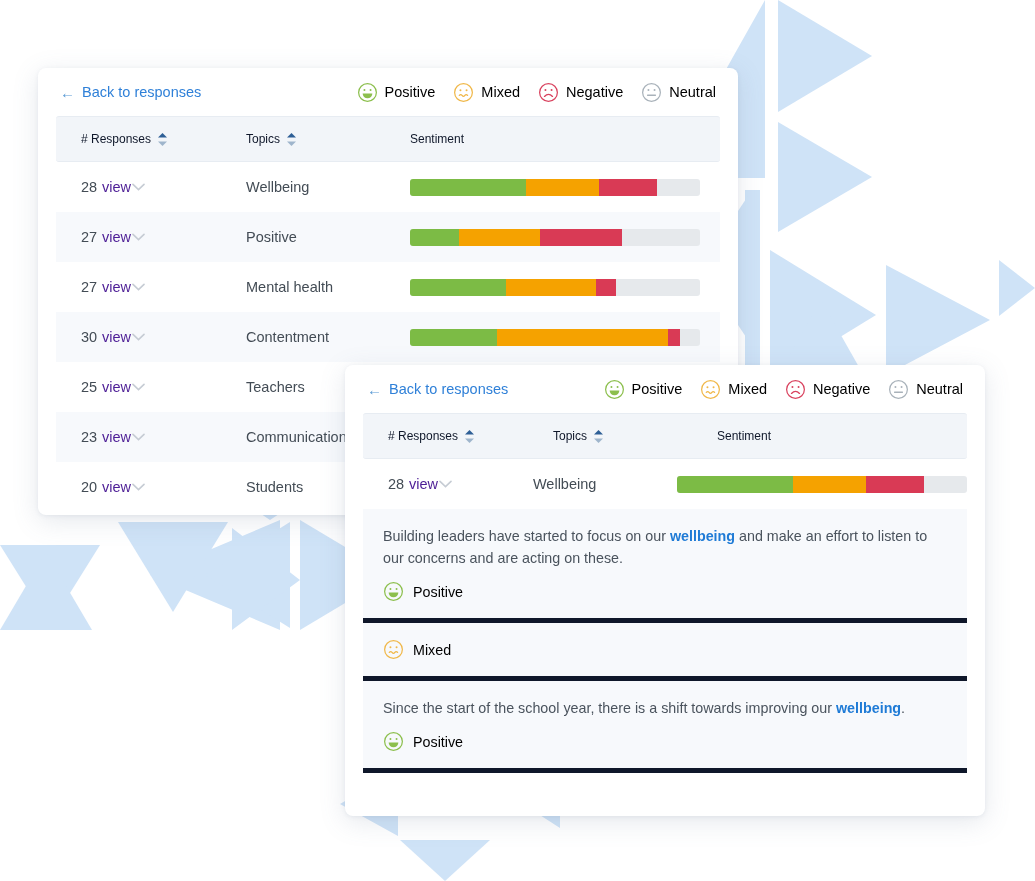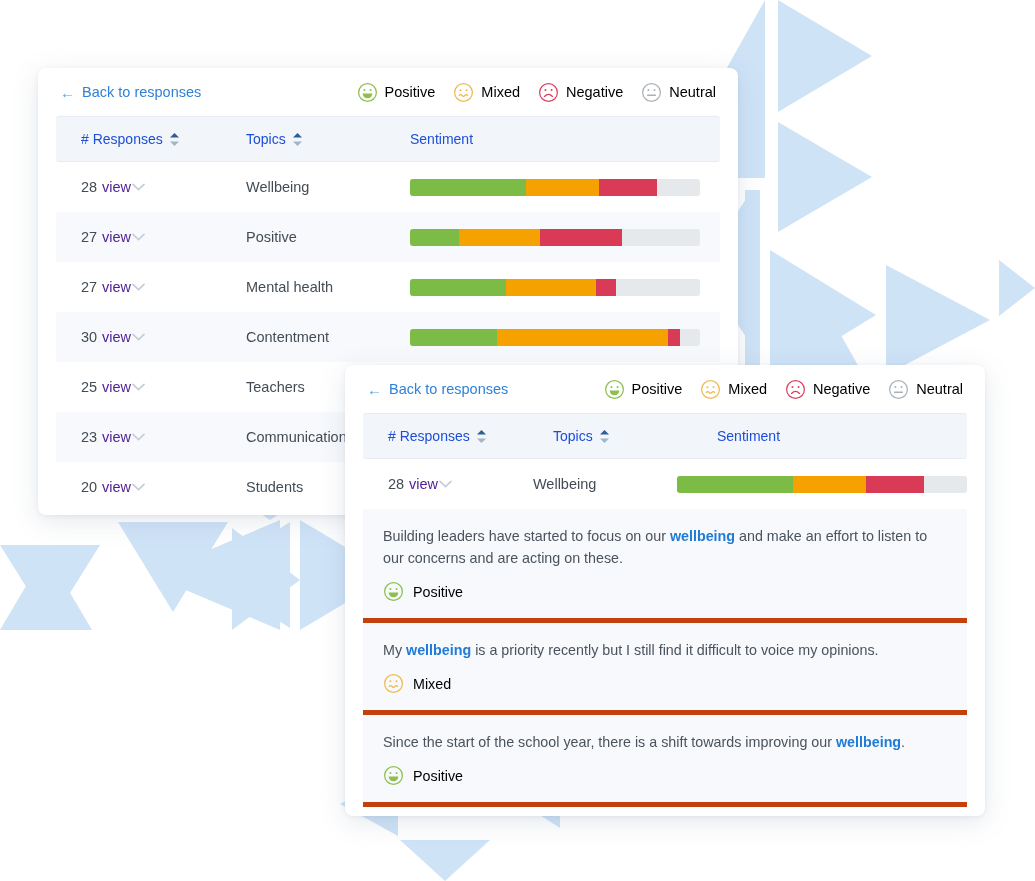--- a/index.html
+++ b/index.html
@@ -46,21 +46,21 @@
   
   .thead {
     display: flex; align-items: center;
     height: 46px;
     background: #f2f5f9;
     border-top: 1px solid #e7ecf2;
     border-bottom: 1px solid #e7ecf2;
     margin: 0 18px;
     border-radius: 3px;
   }
-  .th { font-size: 14px; color: #1d4ed8; display: flex; align-items: center; gap: 7px; }
+  .th { font-size: 12px; color: #0f172a; display: flex; align-items: center; gap: 7px; }
   .col-resp  { width: 190px; padding-left: 25px; }
   .col-topic { width: 164px; }
   .col-sent  { flex: 1; }
 
   .sort-ico { width: 9px; height: 13px; display: block; }
 
   .trow {
     display: flex; align-items: center;
     height: 50px;
     margin: 0 18px;
@@ -84,21 +84,21 @@
   .seg { height: 100%; }
   .seg-pos { background: #7cbb45; }
   .seg-mix { background: #f5a200; }
   .seg-neg { background: #d93a55; }
 
   
   .resp-list { margin: 0 18px; }
   .resp-block {
     background: #f7f9fc;
     padding: 16px 20px 16px 20px;
-    border-bottom: 5px solid #c2410c;
+    border-bottom: 5px solid #0f172a;
   }
   .resp-text {
     font-size: 14.3px; line-height: 22px; color: #4a535d;
     margin-bottom: 12px;
   }
   .resp-text b { color: #1f7bd6; font-weight: bold; }
   .resp-senti { display: flex; align-items: center; gap: 9px; }
   .resp-senti .legend-label { font-size: 14.3px; }
 </style>
 </head>
@@ -453,21 +453,20 @@
             <svg class="emoji" viewBox="0 0 22 22">
               <circle cx="11" cy="11" r="9.3" fill="none" stroke="#8cbf4d" stroke-width="1.3"></circle>
               <circle cx="7.8" cy="8.4" r="1.05" fill="#8cbf4d"></circle>
               <circle cx="14.2" cy="8.4" r="1.05" fill="#8cbf4d"></circle>
               <path d="M5.9 12 H16.1 A5.1 5.1 0 0 1 5.9 12 Z" fill="#8cbf4d"></path>
             </svg>
             <span class="legend-label">Positive</span>
           </div>
         </div>
         <div class="resp-block">
-          <div class="resp-text">My <b>wellbeing</b> is a priority recently but I still find it difficult to voice my opinions.</div>
           <div class="resp-senti">
             <svg class="emoji" viewBox="0 0 22 22">
               <circle cx="11" cy="11" r="9.3" fill="none" stroke="#f0b84a" stroke-width="1.3"></circle>
               <circle cx="7.8" cy="8.6" r="1.05" fill="#f0b84a"></circle>
               <circle cx="14.2" cy="8.6" r="1.05" fill="#f0b84a"></circle>
               <path d="M6.6 14.1 q1.45 -2 2.9 0 q1.45 2 2.9 0 q1.45 -2 2.9 0" fill="none" stroke="#f0b84a" stroke-width="1.3" stroke-linecap="round"></path>
             </svg>
             <span class="legend-label">Mixed</span>
           </div>
         </div>

